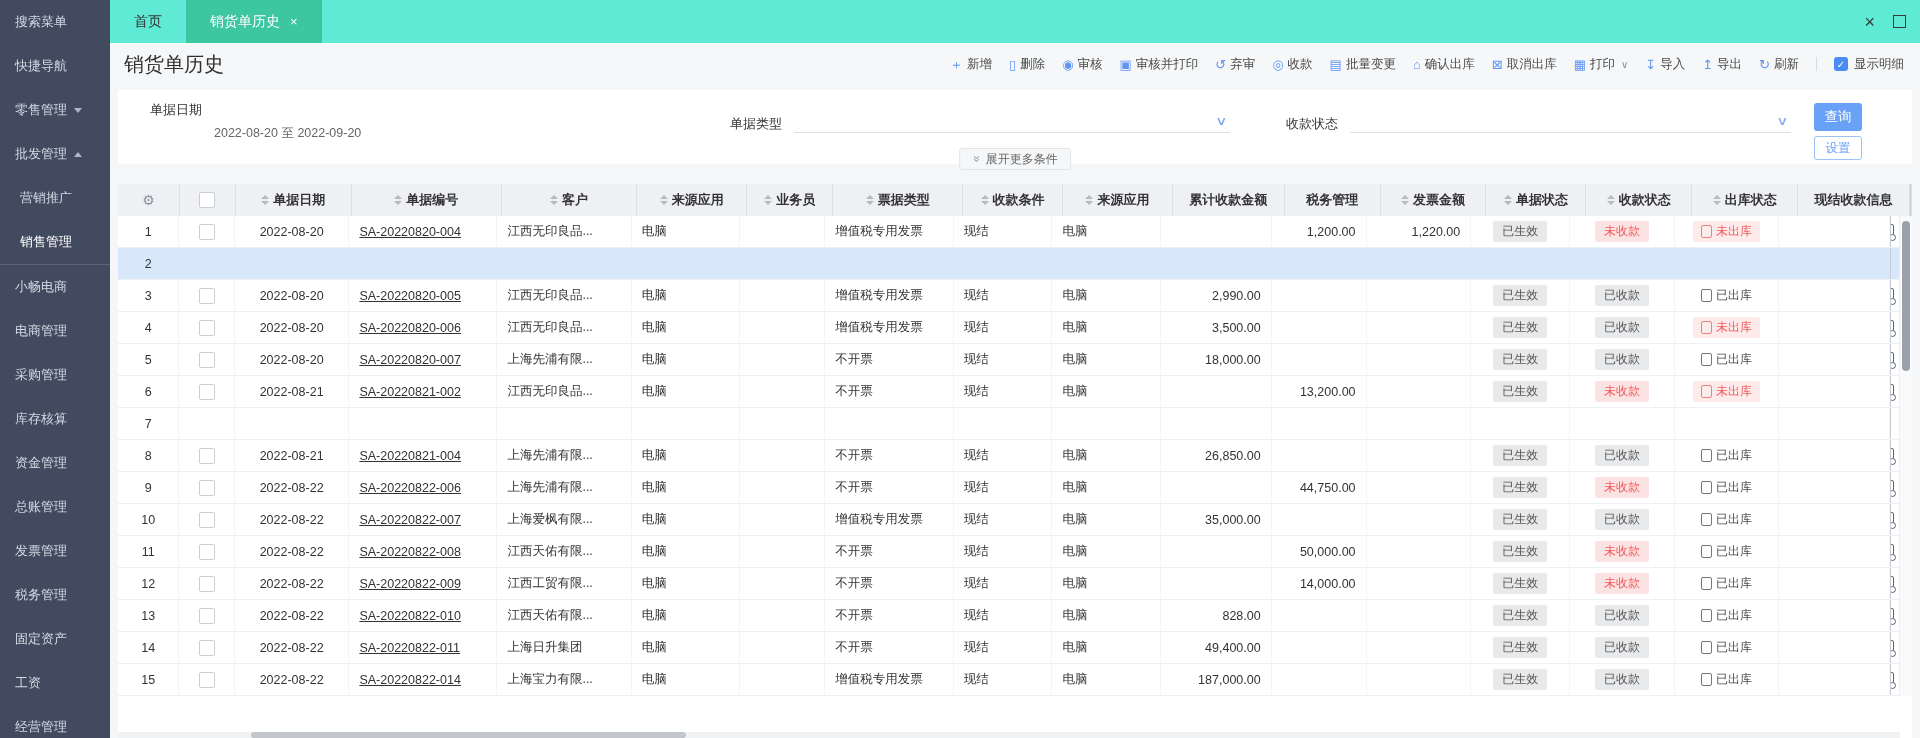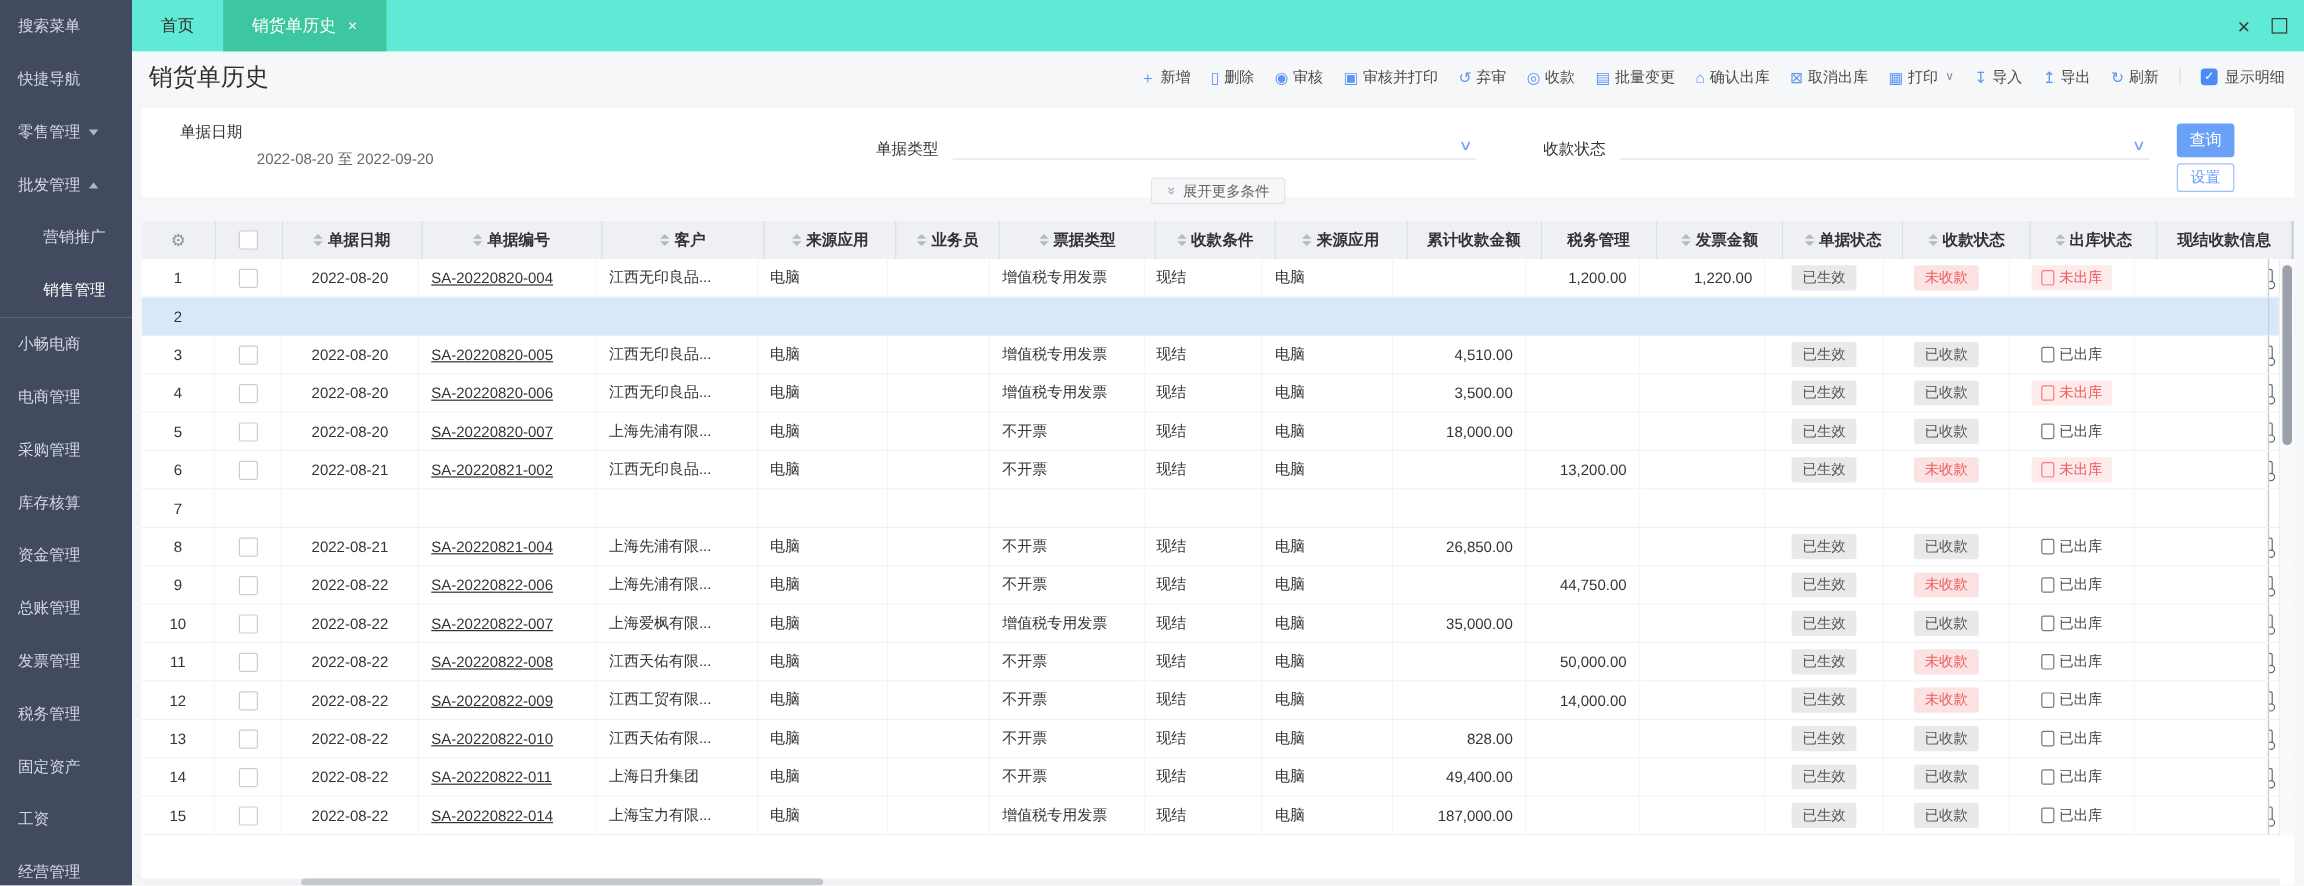--- a/index.html
+++ b/index.html
@@ -1,21 +1,21 @@
 <!DOCTYPE html>
 <html><head>
 <meta charset="utf-8">
 <style>
   html,body{margin:0;padding:0}
   body{width:1920px;height:738px;overflow:hidden;position:relative;
        font-family:"Liberation Sans","DejaVu Sans",sans-serif;background:#f5f6f8;color:#333}
   
   .sidebar{position:absolute;left:0;top:0;width:110px;height:738px;background:#424a5f;z-index:9;overflow:hidden}
   .sb-item{height:44px;display:flex;align-items:center;padding-left:15px;font-size:13px;color:#d3d8e3;cursor:pointer;white-space:nowrap}
-  .sb-item.sub{padding-left:36px}
+  .sb-item.sub{padding-left:20px}
   .sb-item.active{color:#fff}
   .caret{margin-left:7px;width:0;height:0;border-left:4px solid transparent;border-right:4px solid transparent;display:inline-block}
   .caret.down{border-top:5px solid #aeb6c8}
   .caret.up{border-bottom:5px solid #aeb6c8}
   .sb-divider{height:1px;background:#5a6278;margin:0 0}
   
   .main{position:absolute;left:110px;top:0;right:0;bottom:0}
   .tabbar{height:43px;background:#5eead4;display:flex;align-items:stretch;position:relative}
   .tab{display:flex;align-items:center;padding:0 24px;font-size:14px;color:#333;cursor:pointer}
   .tab.active{background:#3dc7a1;color:#fff}
@@ -427,21 +427,21 @@
           <div class="td a-c" style="width: 116px;">2022-08-20</div>
           <div class="td a-l" style="width: 150px;">
             <span class="link">SA-20220820-005</span>
           </div>
           <div class="td a-l" style="width: 136px;">江西无印良品...</div>
           <div class="td a-l" style="width: 110px;">电脑</div>
           <div class="td a-l" style="width: 86px;"></div>
           <div class="td a-l" style="width: 130px;">增值税专用发票</div>
           <div class="td a-l" style="width: 100px;">现结</div>
           <div class="td a-l" style="width: 110px;">电脑</div>
-          <div class="td a-r" style="width: 112px;">4,510.00</div>
+          <div class="td a-r" style="width: 112px;">2,990.00</div>
           <div class="td a-r" style="width: 96px;"></div>
           <div class="td a-r" style="width: 106px;"></div>
           <div class="td a-c" style="width: 100px;">
             <span class="badge">已生效</span>
           </div>
           <div class="td a-c" style="width: 106px;">
             <span class="badge">已收款</span>
           </div>
           <div class="td a-c" style="width: 106px;">
             <span class="ship">

